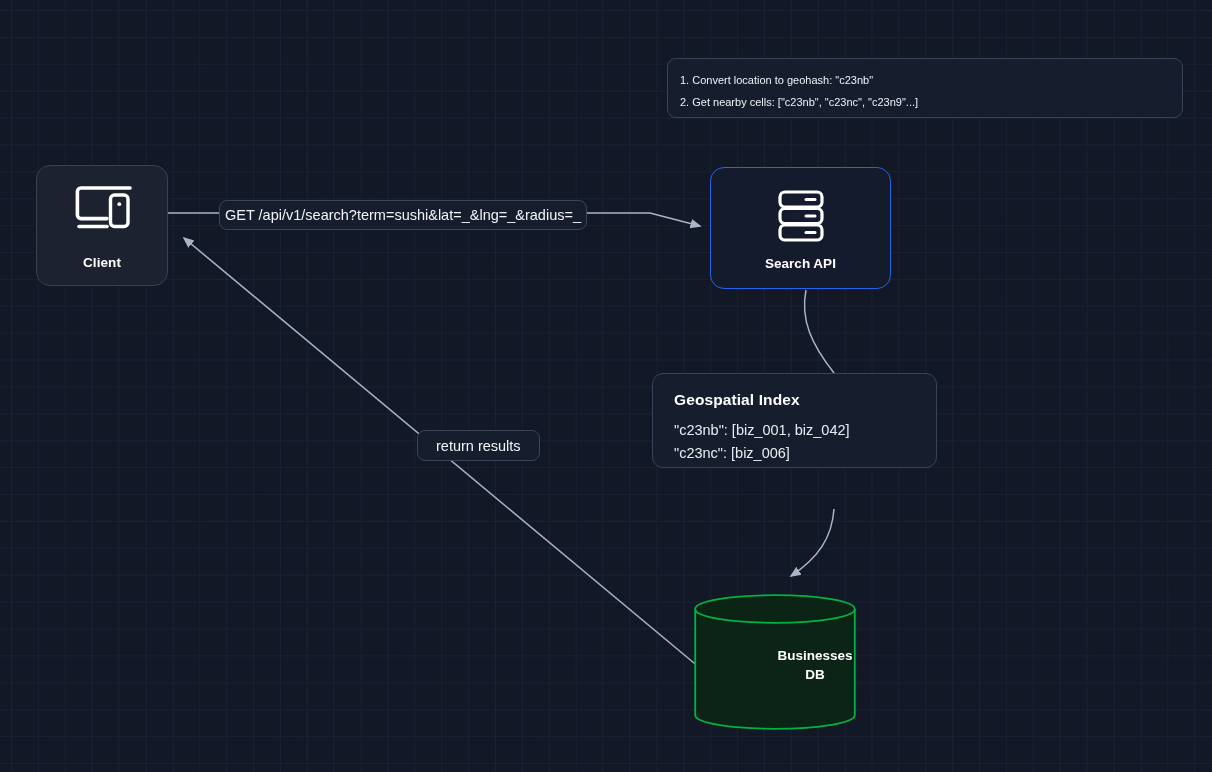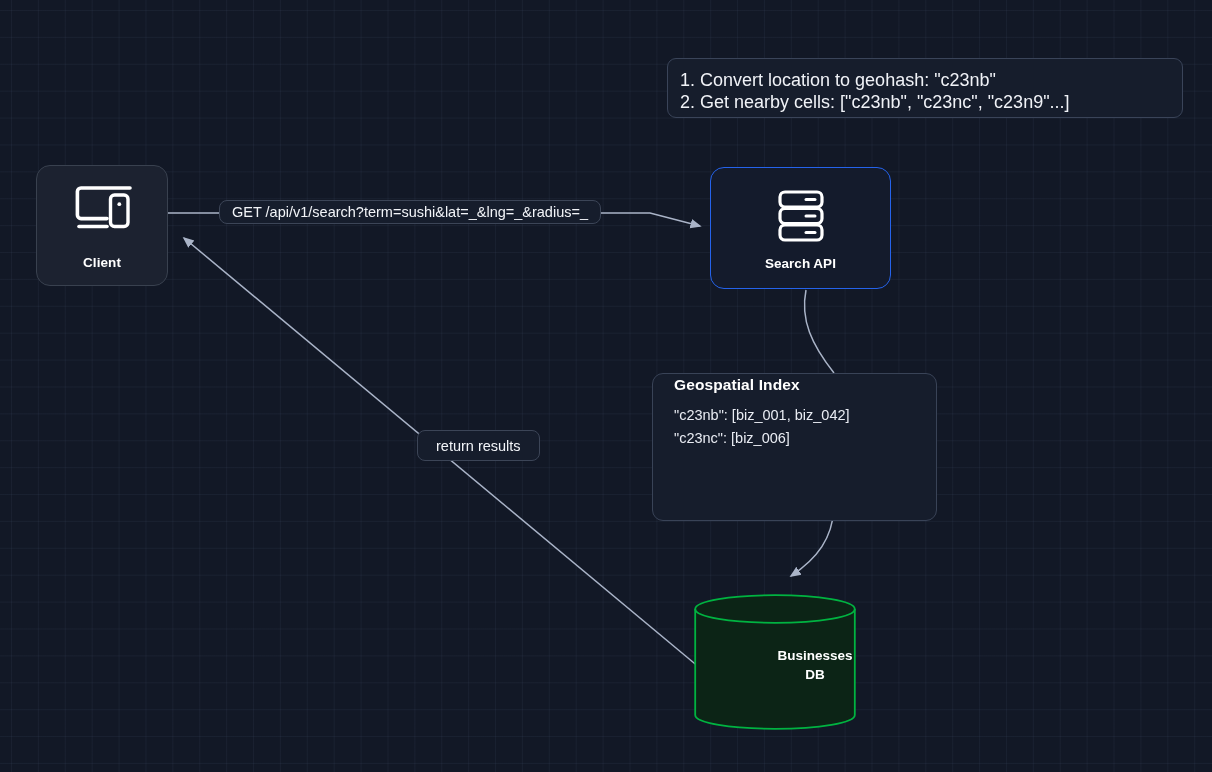--- a/index.html
+++ b/index.html
@@ -66,25 +66,25 @@
     font-weight: bold;
     margin-top: 9px;
   }
 
   .icon-monitor, .icon-server { display:block; }
 
   
   .index-box {
     position: absolute;
     left: 652px; top: 373px;
-    width: 285px; height: 148px;
+    width: 285px; height: 95px;
     background: #161d2c;
     border: 1.4px solid #394357;
     border-radius: 11px;
-    padding: 2px 0 0 21px;
+    padding: 17px 0 0 21px;
   }
   .index-box .idx-title {
     color: #ffffff;
     font-size: 15.5px;
     font-weight: bold;
     margin-bottom: 10px;
     letter-spacing: .1px;
   }
   .index-box .idx-row {
     color: #e9ecf3;
@@ -97,21 +97,21 @@
     position: absolute;
     left: 667px; top: 58px;
     width: 516px; height: 60px;
     background: #161d2c;
     border: 1.3px solid #3a4459;
     border-radius: 9px;
     padding: 10px 0 0 12px;
   }
   .note-box .note-line {
     color: #f0f2f7;
-    font-size: 18px;
+    font-size: 11px;
     line-height: 22px;
     white-space: nowrap;
   }
 
   
   .db-node {
     position: absolute;
     left: 694px; top: 594px;
     width: 162px; height: 136px;
   }
@@ -136,22 +136,22 @@
     border-radius: 8px;
     color: #f2f4f8;
     font-size: 14.5px;
     display: flex;
     align-items: center;
     justify-content: center;
     white-space: nowrap;
   }
   .label-get {
     left: 219px; top: 200px;
-    height: 24px;
-    padding: 0 12px;
+    height: 30px;
+    padding: 0 5px;
   }
   .label-return {
     left: 417px; top: 430px;
     height: 31px;
     padding: 0 18px;
   }
 </style>
 </head>
 <body>
 

